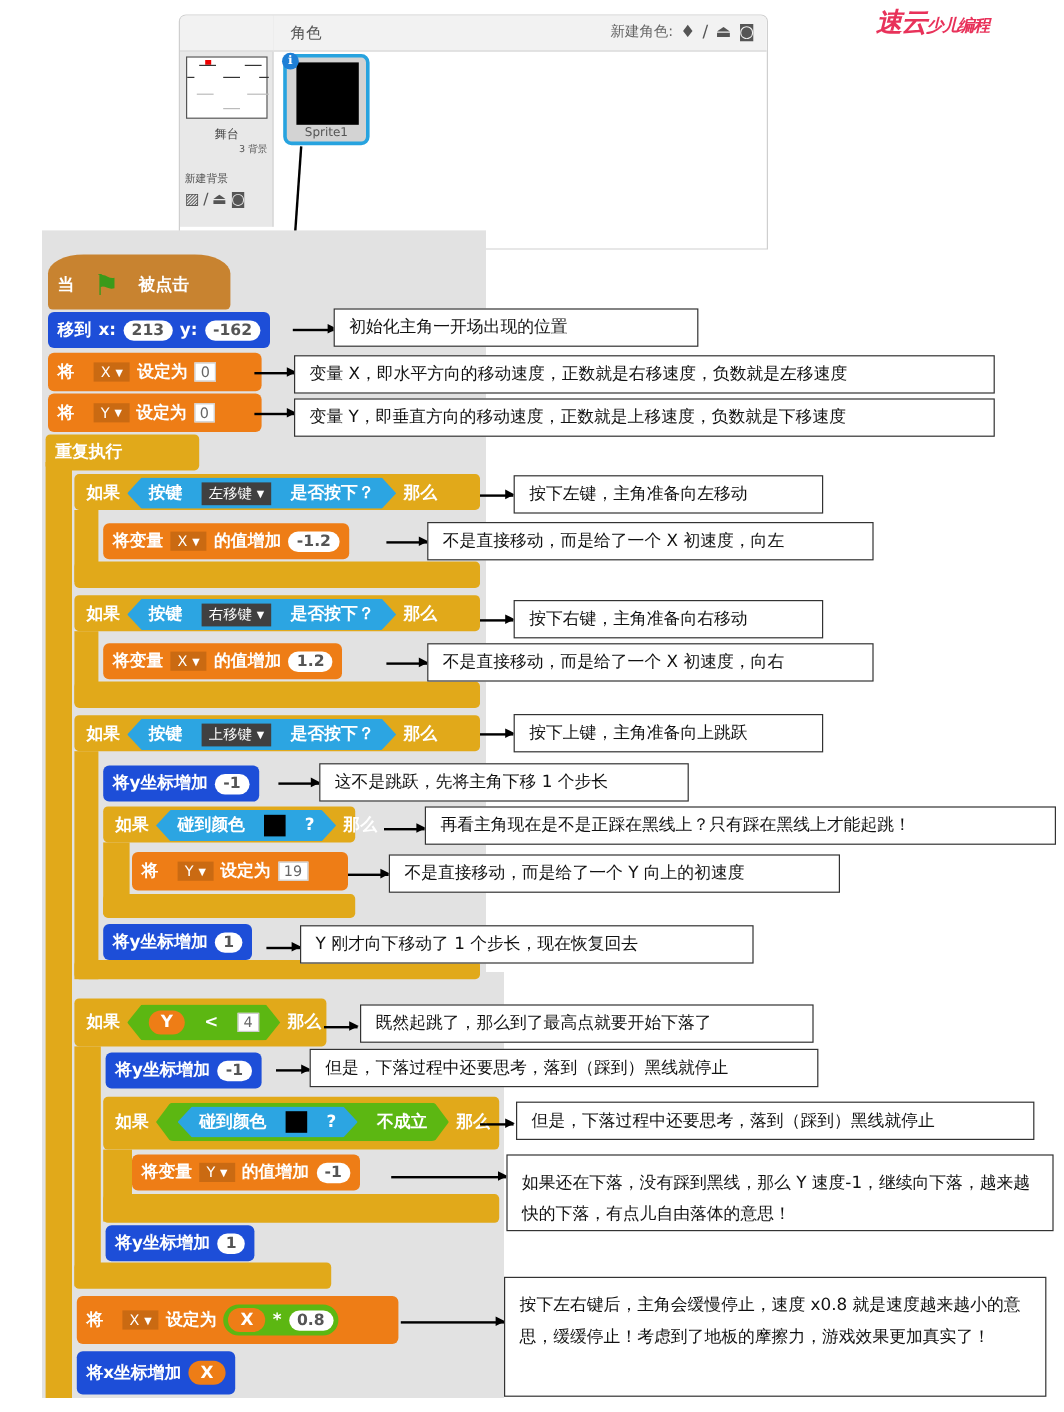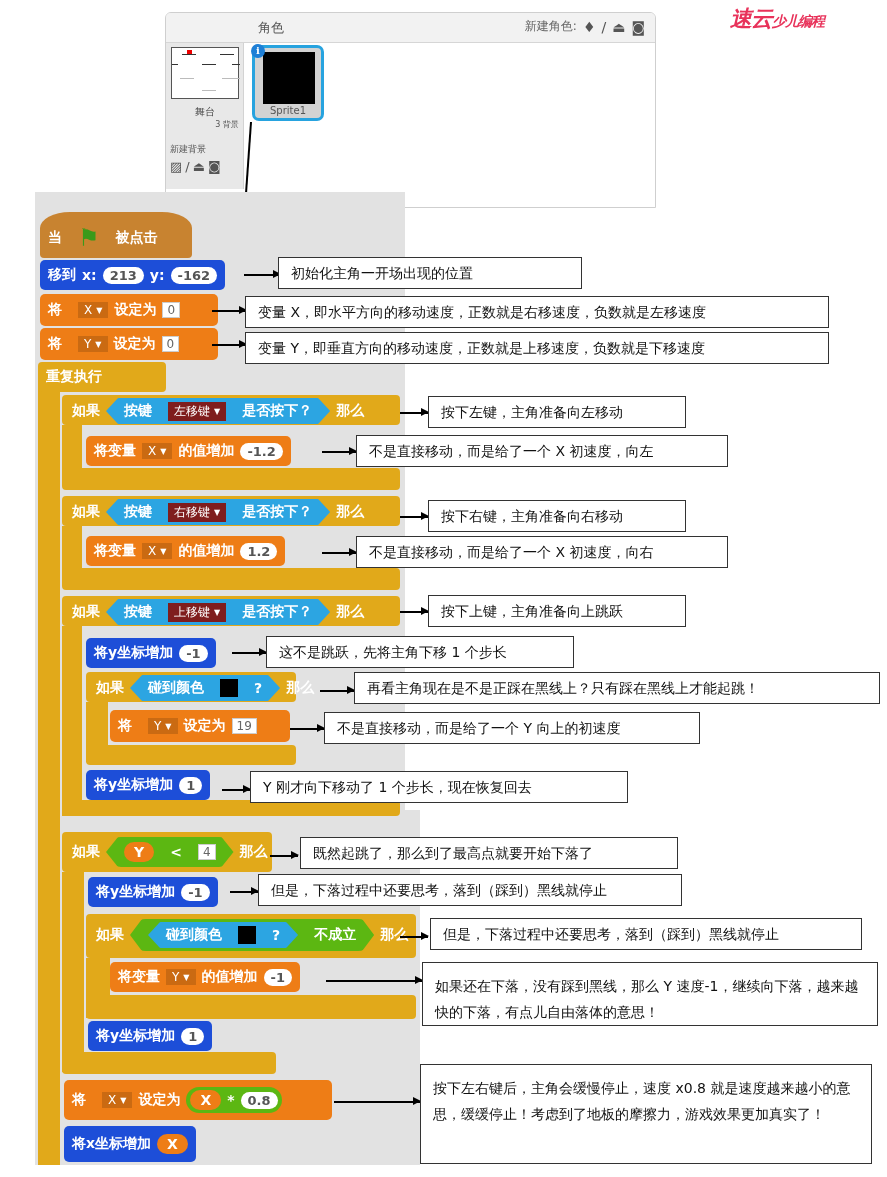--- a/index.html
+++ b/index.html
@@ -1,20 +1,20 @@
 <!DOCTYPE html>
 <html><head>
 <meta charset="utf-8">
 <style>
   * { box-sizing: border-box; margin: 0; padding: 0; }
   html, body { width: 887px; height: 1177px; background: #ffffff; overflow: hidden; }
   body { position: relative; font-family: "DejaVu Sans", sans-serif; }
 
   
-  .sprite-panel { position: absolute; left: 165px; top: 12px; width: 491px; height: 196px; border: 1px solid #cfcfcf; border-radius: 6px 6px 0 0; background: #fff; overflow: hidden; }
+  .sprite-panel { position: absolute; left: 149px; top: 12px; width: 491px; height: 196px; border: 1px solid #cfcfcf; border-radius: 6px 6px 0 0; background: #fff; overflow: hidden; }
   .stage-col { position: absolute; left: 0; top: 0; width: 78px; height: 176px; background: #e8e8e8; border-right: 1px solid #d3d3d3; }
   .panel-header { position: absolute; left: 78px; top: 0; right: 0; height: 30px; background: #f2f2f2; border-bottom: 1px solid #d6d6d6; }
   .stage-col-header { position: absolute; left: 0; top: 0; width: 78px; height: 30px; background: #f2f2f2; border-bottom: 1px solid #d6d6d6; }
   .panel-title { position: absolute; left: 14px; top: 6px; font-size: 13px; color: #555; }
   .new-sprite { position: absolute; right: 10px; top: 5px; display: flex; align-items: center; gap: 6px; font-size: 12px; color: #666; }
   .new-sprite .ic { font-size: 14px; color: #555; }
   .stage-thumb { position: absolute; left: 5px; top: 34px; width: 68px; height: 52px; background: #fff; border: 1px solid #555; }
   .stage-thumb .ln { position: absolute; height: 1px; background: #333; }
   .stage-thumb .ln.g { background: #bbb; }
   .stage-thumb .red { position: absolute; left: 15px; top: 2px; width: 5px; height: 4px; background: #e00; }
@@ -37,21 +37,21 @@
   .blk { position: absolute; color: #fff; font-weight: bold; font-size: 14px; display: flex; align-items: center; gap: 6px; padding: 0 8px; white-space: nowrap; }
   .evt { background: #c88330; border-radius: 30px 30px 4px 4px / 16px 16px 4px 4px; }
   .motion { background: #1d4ed8; border-radius: 5px; }
   .data { background: #ee7d16; border-radius: 5px; }
   .ctrl { background: #e1a91a; }
   .sense { background: #2ca5e2; }
   .op { background: #5cb712; }
   .num { background: #fff; color: #555; border-radius: 12px; padding: 1px 7px; font-size: 13px; font-weight: bold; }
   .box { background: #fff; color: #666; padding: 0 4px; font-size: 12px; font-weight: normal; border: 1px solid #ccc; }
   .dd { background: rgba(0,0,0,0.15); color: #fff; padding: 1px 6px; font-weight: normal; font-size: 12px; display: inline-flex; align-items: center; gap: 4px; }
-  .dd.blue { background: #7f1d1d; }
+  .dd.blue { background: #404040; }
   .caret { font-size: 8px; }
   .swatch { width: 18px; height: 18px; background: #000; display: inline-block; }
   .hex { border-radius: 16px; padding: 0 10px; height: 26px; display: inline-flex; align-items: center; gap: 16px; clip-path: polygon(12px 0, calc(100% - 12px) 0, 100% 50%, calc(100% - 12px) 100%, 12px 100%, 0 50%); padding: 0 18px; }
   .pill { border-radius: 14px; padding: 2px 10px; display: inline-flex; align-items: center; }
   .c-arm { position: absolute; background: #e1a91a; }
 
   
   .note { position: absolute; background: #fff; border: 1.5px solid #333; font-size: 14px; color: #111; padding: 4px 12px; font-family: "DejaVu Sans", sans-serif; white-space: nowrap; line-height: 22px; }
   .note.wrap { white-space: normal; line-height: 26px; padding: 10px 12px; }
   .arrow { position: absolute; height: 1.5px; background: #000; }

